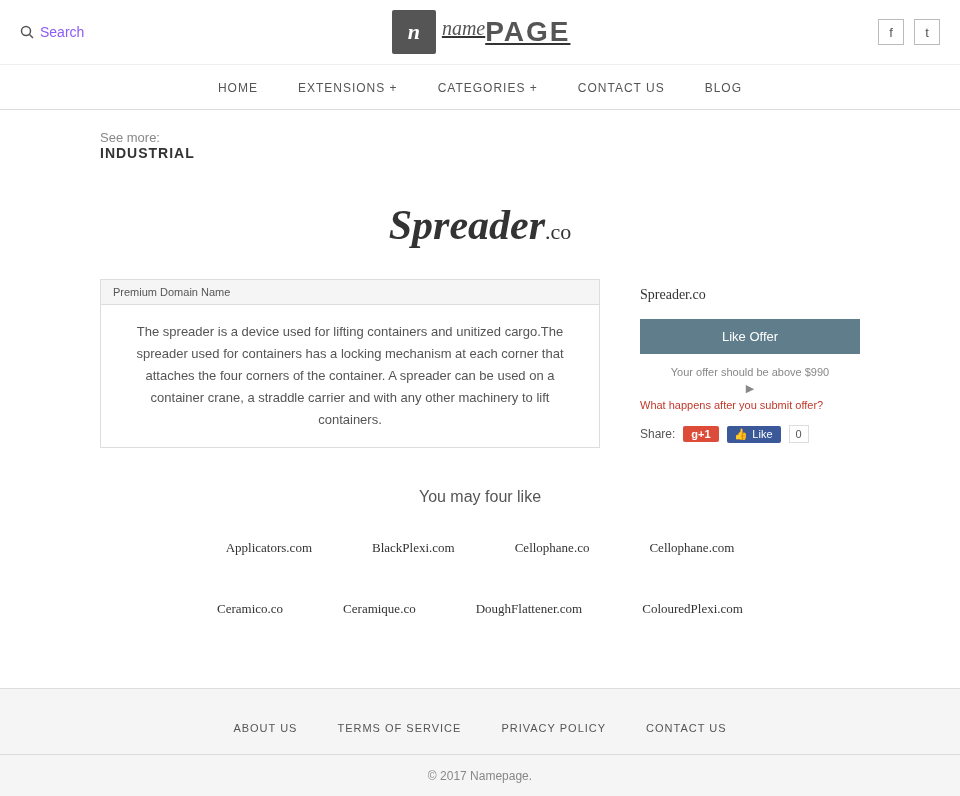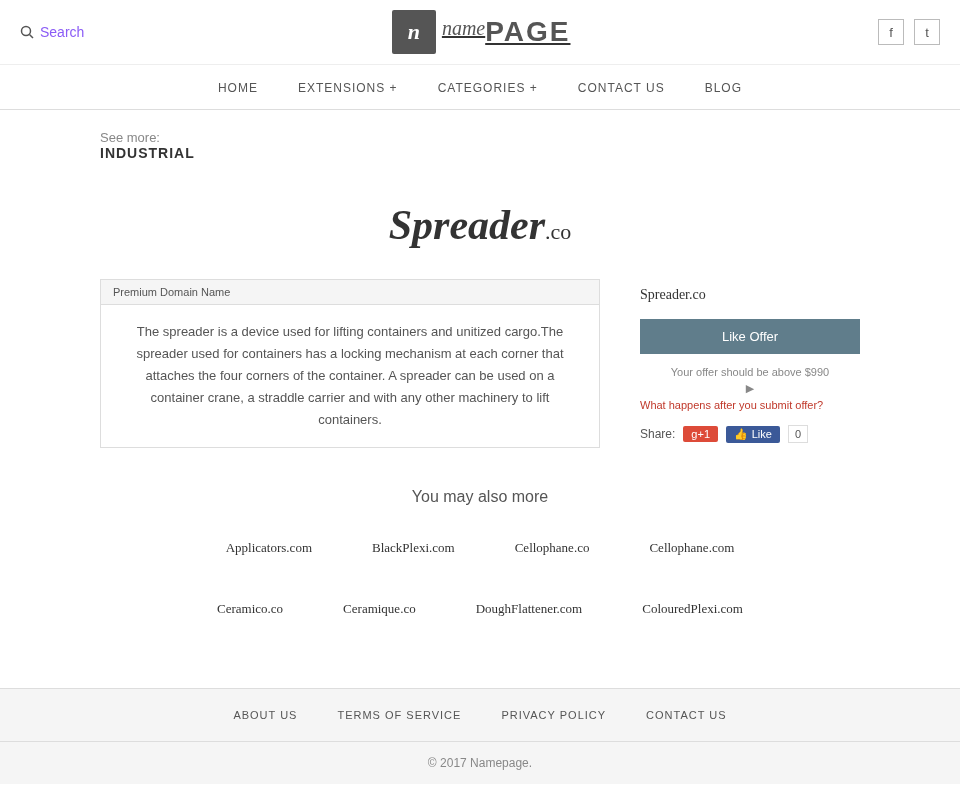--- a/index.html
+++ b/index.html
@@ -43,36 +43,36 @@
 
     
     .offer-panel { width: 220px; }
     .offer-panel .offer-domain { font-size: 22px; font-weight: bold; color: #333; font-family: Georgia, serif; margin-bottom: 14px; }
     .offer-domain span { font-size: 14px; font-weight: normal; }
     .make-offer-btn { background: #607d8b; color: #fff; border: none; padding: 10px 30px; font-size: 13px; cursor: pointer; width: 100%; text-align: center; margin-bottom: 12px; }
     .offer-info { font-size: 11px; color: #888; margin-bottom: 4px; display: flex; align-items: center; gap: 4px; flex-direction: column; }
     .offer-info .arrow { color: #888; }
     .offer-link { font-size: 11px; color: #c0392b; text-decoration: none; display: block; margin-bottom: 14px; }
     .share-row { display: flex; align-items: center; gap: 8px; font-size: 12px; color: #555; }
-    .g-plus { background: #dd4b39; color: #fff; padding: 2px 8px; font-size: 11px; border-radius: 2px; }
+    .g-plus { background: #dd4b39; color: #fff; padding: 2px 8px; font-size: 11px; border-radius: 2px; font-weight: bold; }
     .fb-like { background: #3b5998; color: #fff; padding: 2px 8px; font-size: 11px; border-radius: 2px; display: flex; align-items: center; gap: 4px; }
     .fb-count { border: 1px solid #ddd; padding: 2px 6px; font-size: 11px; color: #555; }
 
     
     .also-like { text-align: center; margin: 40px 0 20px; font-size: 16px; color: #555; }
 
     
     .domain-grid { display: flex; flex-wrap: wrap; justify-content: center; gap: 10px 20px; margin-bottom: 20px; }
     .domain-item { padding: 10px 20px; font-size: 18px; font-weight: bold; color: #333; font-family: Georgia, serif; font-style: italic; cursor: pointer; }
     .domain-item span { font-style: normal; font-size: 13px; font-weight: normal; }
 
     
     footer { background: #f5f5f5; border-top: 1px solid #ddd; }
     .footer-links { display: flex; justify-content: center; gap: 40px; padding: 20px 0; }
-    .footer-links a { text-decoration: none; color: #555; font-size: 11px; letter-spacing: 1px; text-transform: uppercase; }
+    .footer-links a { text-decoration: none; color: #555; font-size: 11px; letter-spacing: 1px; text-transform: uppercase; margin-top: 13px; }
     .footer-bottom { text-align: center; padding: 14px 0; font-size: 12px; color: #888; border-top: 1px solid #ddd; }
     .footer-bottom a { color: #888; text-decoration: none; }
   </style>
 </head>
 <body>
 
 <div class="header">
   <div class="header-search">
     <svg width="14" height="14" viewBox="0 0 14 14" fill="none">
       <circle cx="6" cy="6" r="4.5" stroke="#555" stroke-width="1.5"></circle>
@@ -149,21 +149,21 @@
         <span class="fb-like">
           <span>👍</span>
           <span>Like</span>
         </span>
         <span class="fb-count">0</span>
       </div>
     </div>
 
   </div>
 
-  <div class="also-like">You may also more</div>
+  <div class="also-like">You may four like</div>
 
   <div class="domain-grid">
     <div class="domain-item">
       <span>Applicators</span><span>.com</span>
     </div>
     <div class="domain-item">
       <span>BlackPlexi</span><span>.com</span>
     </div>
     <div class="domain-item">
       <span>Cellophane</span><span>.co</span>

